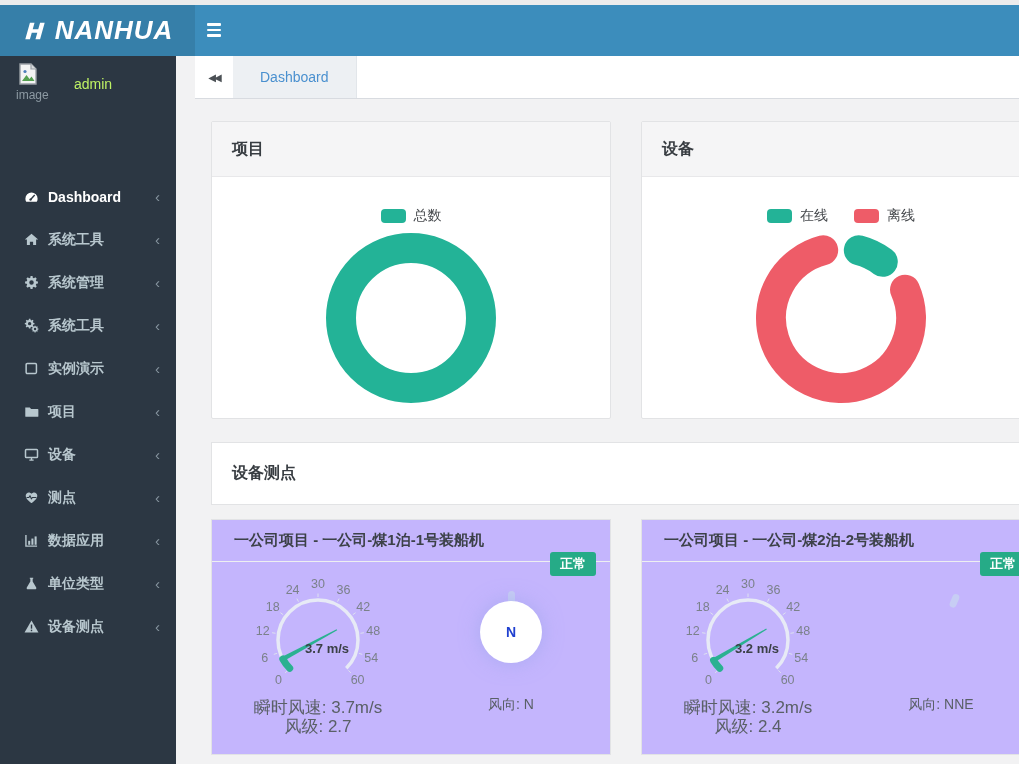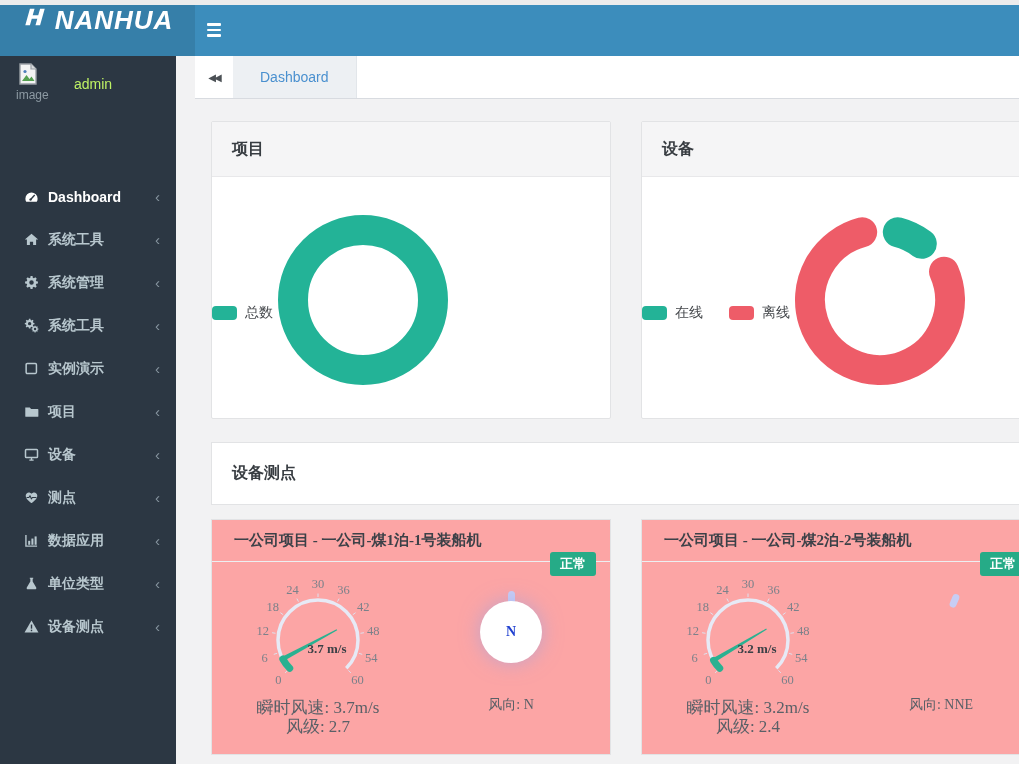--- a/index.html
+++ b/index.html
@@ -4,21 +4,21 @@
 <style>
   * { margin:0; padding:0; box-sizing:border-box; }
   html,body { background:#ddd; }
   body { font-family:"Liberation Sans","DejaVu Sans",sans-serif; }
   #page { position:relative; width:1019px; height:764px; overflow:hidden; background:#f2f2f3; }
 
   
   .top-strip { position:absolute; top:0; left:0; right:0; height:5px; background:#ececec; }
   .navbar { position:absolute; top:5px; left:0; right:0; height:51px; background:#3c8dbc; }
   .logo { position:absolute; left:0; top:0; width:195px; height:51px; background:#367fa9;
-          display:flex; justify-content:center; gap:7px; cursor:pointer; }
+          display:flex; align-items:center; justify-content:center; gap:7px; cursor:pointer; }
   .brand-text { color:#fff; font-size:26px; font-weight:bold; font-style:italic; letter-spacing:1px; }
   .hamburger { position:absolute; left:205px; top:17px; width:18px; height:16px; display:flex;
                flex-direction:column; justify-content:space-between; padding:1px 2px; cursor:pointer; }
   .hamburger span { display:block; height:2.6px; background:#fff; border-radius:1px; }
 
   
   .sidebar { position:absolute; top:56px; left:0; width:176px; bottom:0; background:#2c3743; }
   .user-panel { position:relative; height:62px; }
   .avatar-broken { position:absolute; left:16px; top:6px; width:46px; text-align:left; }
   .avatar-broken .img-word { font-size:12px; color:#8d9aa3; margin-top:-2px; }
@@ -38,32 +38,32 @@
                   color:#4b5055; font-size:10px; letter-spacing:-2px; cursor:pointer; }
   .tab { padding:0 27px; background:#edf0f3; border-right:1px solid #e2e6ea; display:flex;
          align-items:center; color:#4a90cf; font-size:14px; cursor:pointer; }
 
   
   .content { position:absolute; top:99px; left:195px; right:0; bottom:0; background:#f2f2f3; overflow:hidden; }
   .row1 { position:absolute; left:16px; top:22px; display:flex; gap:30px; }
   .panel { width:400px; height:298px; background:#fff; border:1px solid #e2e3e5; border-radius:2px; }
   .panel-header { height:55px; background:#f5f5f6; border-bottom:1px solid #e8e8ea; display:flex;
                   align-items:center; padding-left:20px; font-size:16px; font-weight:600; color:#383d42; }
-  .panel-body { height:241px; display:flex; flex-direction:row; align-items:center; }
+  .panel-body { height:241px; display:flex; flex-direction:column; align-items:center; }
   .legend { display:flex; gap:26px; margin-top:30px; align-items:center; }
   .legend-item { display:flex; align-items:center; gap:8px; font-size:14px; color:#46494d; cursor:pointer; }
   .legend-swatch { width:25px; height:14px; border-radius:4px; background:#ccc; }
   svg.donut { width:180px; height:178px; margin-top:4px; }
 
   .section-card { position:absolute; left:16px; top:343px; width:830px; height:63px; background:#fff;
                   border:1px solid #e2e3e5; display:flex; align-items:center; padding-left:20px;
                   font-size:16px; font-weight:600; color:#383d42; }
 
   .row3 { position:absolute; left:16px; top:420px; display:flex; gap:30px; }
-  .mcard { width:400px; height:236px; background:#fca5a5; border:1px solid #e2e3e5;font-family:Liberation Serif, serif; }
+  .mcard { width:400px; height:236px; background:#c4b5fd; border:1px solid #e2e3e5; }
   .mcard-header { height:42px; border-bottom:1px solid #edeff1; display:flex; align-items:center;
                   padding:0 14px 0 22px; }
   .mcard-title { font-size:15px; font-weight:700; color:#3c4148; }
   .status-badge { margin-left:auto; background:#26ab87; color:#fff; font-size:13px; font-weight:700;
                   padding:3px 10px; border-radius:3px; white-space:nowrap;margin-top:46px; }
   .mcard-body { position:relative; height:192px; }
   .gauge-wrap { position:absolute; left:0; top:2px; width:212px; text-align:center; }
   svg.gauge { width:212px; height:130px; }
   .wind-line { font-size:17px; color:#5a6067; line-height:19px; }
   .compass-wrap { position:absolute; left:214px; top:0; width:170px; text-align:center; }

